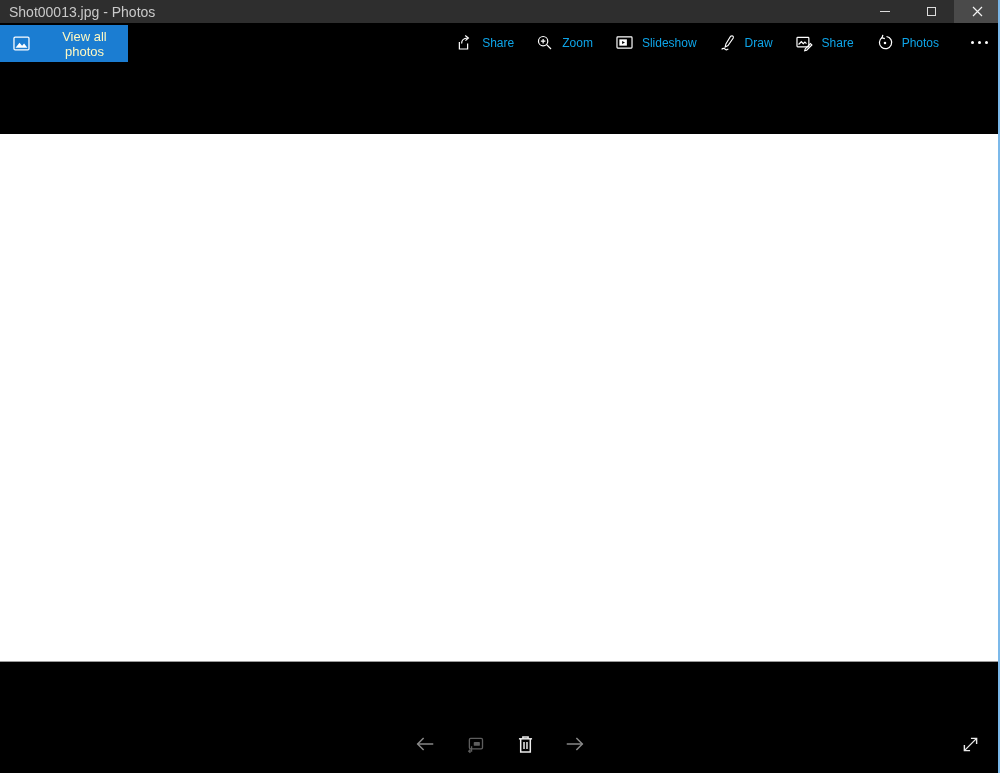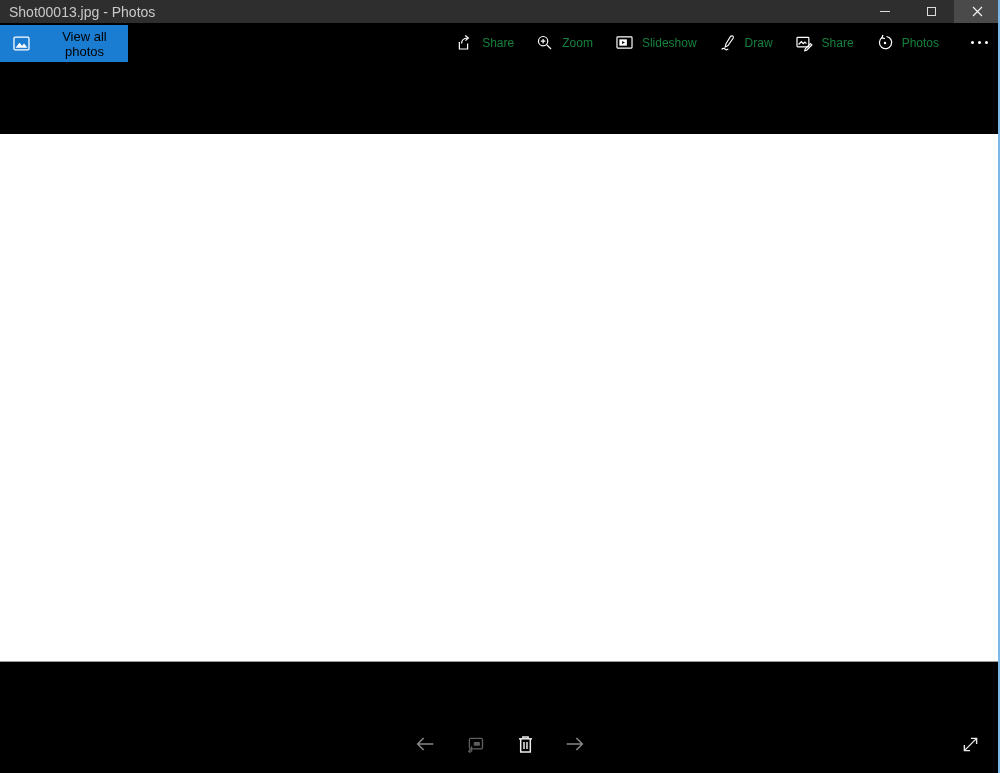--- a/index.html
+++ b/index.html
@@ -55,41 +55,41 @@
     width: 100%; height: 39px;
     background: #000;
   }
   .view-all {
     position: absolute;
     left: 0; top: 2px;
     height: 37px;
     width: 128px;
     border: none;
     background: #1b7dd2;
-    color: #000000;
+    color: #fef9c3;
     font-family: "Liberation Sans", sans-serif;
     font-size: 13px;
     display: flex;
     align-items: center;
     gap: 10px;
     padding: 0 0 0 12px;
     cursor: default;
   }
   .tool-group {
     position: absolute;
     right: 8px; top: 0;
     height: 39px;
     display: flex;
     align-items: center;
     gap: 22px;
   }
   .tool-btn {
     border: none;
     background: transparent;
-    color: #15803d;
+    color: #0ea5e9;
     font-family: "Liberation Sans", sans-serif;
     font-size: 12px;
     display: flex;
     align-items: center;
     gap: 8px;
     cursor: default;
     padding: 0;
   }
   .tool-btn svg { display: block; }
   .see-more {

